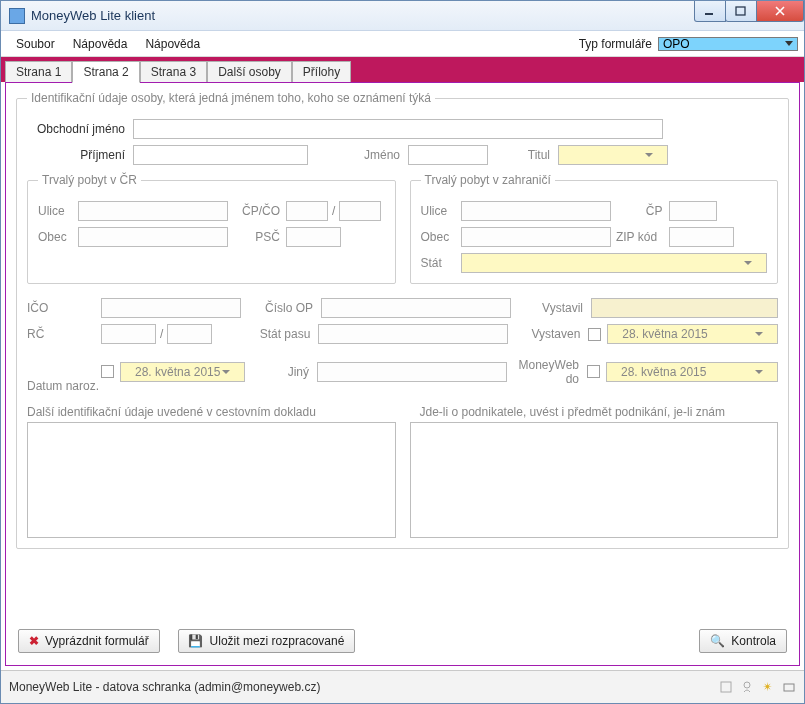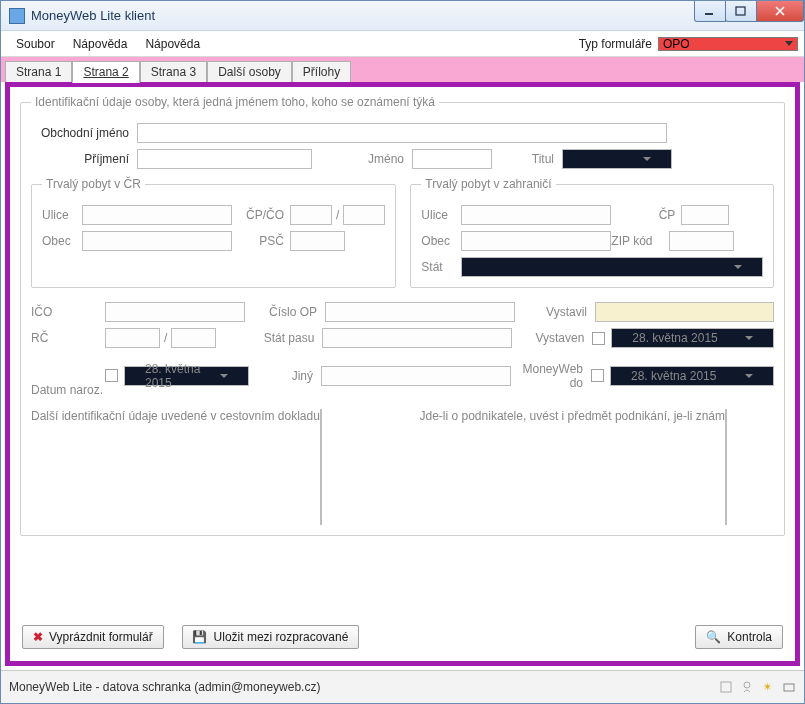--- a/index.html
+++ b/index.html
@@ -10,43 +10,43 @@
   .titlebar .title { flex: 1; color: #1a355a; font-size: 13px; }
   .win-buttons { display: flex; height: 21px; margin-top: -8px; }
   .win-btn { width: 32px; height: 21px; border: 1px solid #5d7ca3; border-top: none; margin-left: -1px; display: flex; align-items: center; justify-content: center; background: linear-gradient(#eaf2fb,#cfe0f4); }
   .win-btn.close { background: linear-gradient(#f07a7a,#d64d3f); width: 48px; border-top-right-radius: 0; border-bottom-right-radius: 3px; }
   .win-btn.min, .win-btn.max { border-bottom-left-radius: 3px; }
   .win-btn svg { width: 12px; height: 10px; }
   .menubar { height: 26px; display: flex; align-items: center; padding: 0 6px; border-bottom: 1px solid #d9d9d9; }
   .menubar .menu-item { padding: 4px 9px; color: #222; }
   .menubar .spacer { flex: 1; }
   .menubar .form-type-label { margin-right: 6px; color: #222; }
-  .form-type-select { width: 140px; height: 14px; border: 1px solid #7a7a7a; display: flex; align-items: center; padding: 0 4px; background: #ef4444; justify-content: space-between; }
+  .form-type-select { width: 140px; height: 14px; border: 1px solid #7a7a7a; display: flex; align-items: center; padding: 0 4px; background: #7dd3fc; justify-content: space-between; }
   .form-type-select .arrow { width: 0; height: 0; border-left: 4px solid transparent; border-right: 4px solid transparent; border-top: 5px solid #333; }
-  .tabs { display: flex; padding: 3px 4px 0 4px; background: #f9a8d4; }
+  .tabs { display: flex; padding: 3px 4px 0 4px; background: #be185d; }
   .tab { padding: 3px 10px; border: 1px solid #b0b0b0; border-bottom: none; background: #f3f3f3; margin-right: 0; position: relative; top: 1px; color: #333; }
-  .tab.active { background: #fff; border-bottom: 1px solid #fff; z-index: 2; text-decoration: underline; }
+  .tab.active { background: #fff; border-bottom: 1px solid #fff; z-index: 2; }
   .tab:not(.active) { border-bottom: 1px solid #b0b0b0; }
-  .content { flex: 1; border: 5px solid #a21caf; margin: 0 4px 4px 4px; padding: 8px 10px; position: relative; overflow: hidden; }
+  .content { flex: 1; border: 1px solid #a21caf; margin: 0 4px 4px 4px; padding: 8px 10px; position: relative; overflow: hidden; }
   fieldset { border: 1px solid #cfcfcf; border-radius: 2px; padding: 8px 10px 10px 10px; margin: 0; }
   fieldset > legend { color: #888; padding: 0 4px; font-size: 12px; }
   .row { display: flex; align-items: center; margin-top: 6px; }
   .lbl { color: #888; min-width: 0; }
   .lbl.dark { color: #333; }
   .input { height: 20px; border: 1px solid #bdbdbd; background: #fff; }
   .input.dis { background: #fdfdfd; }
   .input.yellow { background: #f7f1cf; }
-  .drop { height: 20px; border: 1px solid #bdbdbd; background: #0f172a; display: flex; align-items: center; justify-content: space-between; padding: 0 20px; }
+  .drop { height: 20px; border: 1px solid #bdbdbd; background: #fef9c3; display: flex; align-items: center; justify-content: space-between; padding: 0 14px; }
   .drop .arrow { width: 0; height: 0; border-left: 4px solid transparent; border-right: 4px solid transparent; border-top: 4px solid #888; }
   .check { width: 13px; height: 13px; border: 1px solid #a0a0a0; background: #fff; display: inline-block; }
   .twocol { display: flex; gap: 14px; margin-top: 8px; }
   .twocol > fieldset { flex: 1; }
   .textarea { height: 116px; border: 1px solid #bdbdbd; background: #fff; }
   .twotext { display: flex; gap: 14px; margin-top: 6px; }
-  .twotext > div { flex: 1; display: flex; }
+  .twotext > div { flex: 1; display: flex; flex-direction: column; }
   .bottom-buttons { position: absolute; bottom: 12px; left: 12px; right: 12px; display: flex; align-items: center; }
   .btn { height: 24px; border: 1px solid #9d9d9d; background: linear-gradient(#fdfdfd,#e8e8e8); display: flex; align-items: center; padding: 0 10px; border-radius: 2px; gap: 6px; color: #222; }
   .statusbar { height: 24px; border-top: 1px solid #c9c9c9; background: #f3f3f3; display: flex; align-items: center; padding: 16px 8px; color: #333; }
   .statusbar .spacer { flex: 1; }
   .status-icon { width: 15px; height: 15px; margin-left: 6px; display: flex; align-items: center; justify-content: center; }
   .slash { color: #888; margin: 0 4px; }
 </style>
 </head>
 <body>
 
@@ -134,27 +134,27 @@
             <div class="input dis" style="width:55px;"></div>
           </div>
           <div style="height:26px;"></div>
         </fieldset>
 
         <fieldset>
           <legend>Trvalý pobyt v zahraničí</legend>
           <div class="row">
             <span class="lbl" style="width:40px;">Ulice</span>
             <div class="input dis" style="width:150px;"></div>
-            <span class="lbl" style="width:70px;text-align:right;padding-right:6px;">ČP</span>
+            <span class="lbl" style="width:58px;text-align:right;padding-right:6px;">ČP</span>
             <div class="input dis" style="width:48px;"></div>
           </div>
           <div class="row">
             <span class="lbl" style="width:40px;">Obec</span>
             <div class="input dis" style="width:150px;"></div>
-            <span class="lbl" style="width:58px;text-align:left;padding-right:6px;">ZIP kód</span>
+            <span class="lbl" style="width:58px;text-align:center;padding-right:6px;">ZIP kód</span>
             <div class="input dis" style="width:65px;"></div>
           </div>
           <div class="row">
             <span class="lbl" style="width:40px;">Stát</span>
             <div class="drop" style="flex:1;">
                 <span></span>
                 <span class="arrow"></span>
               </div>
           </div>
         </fieldset>

